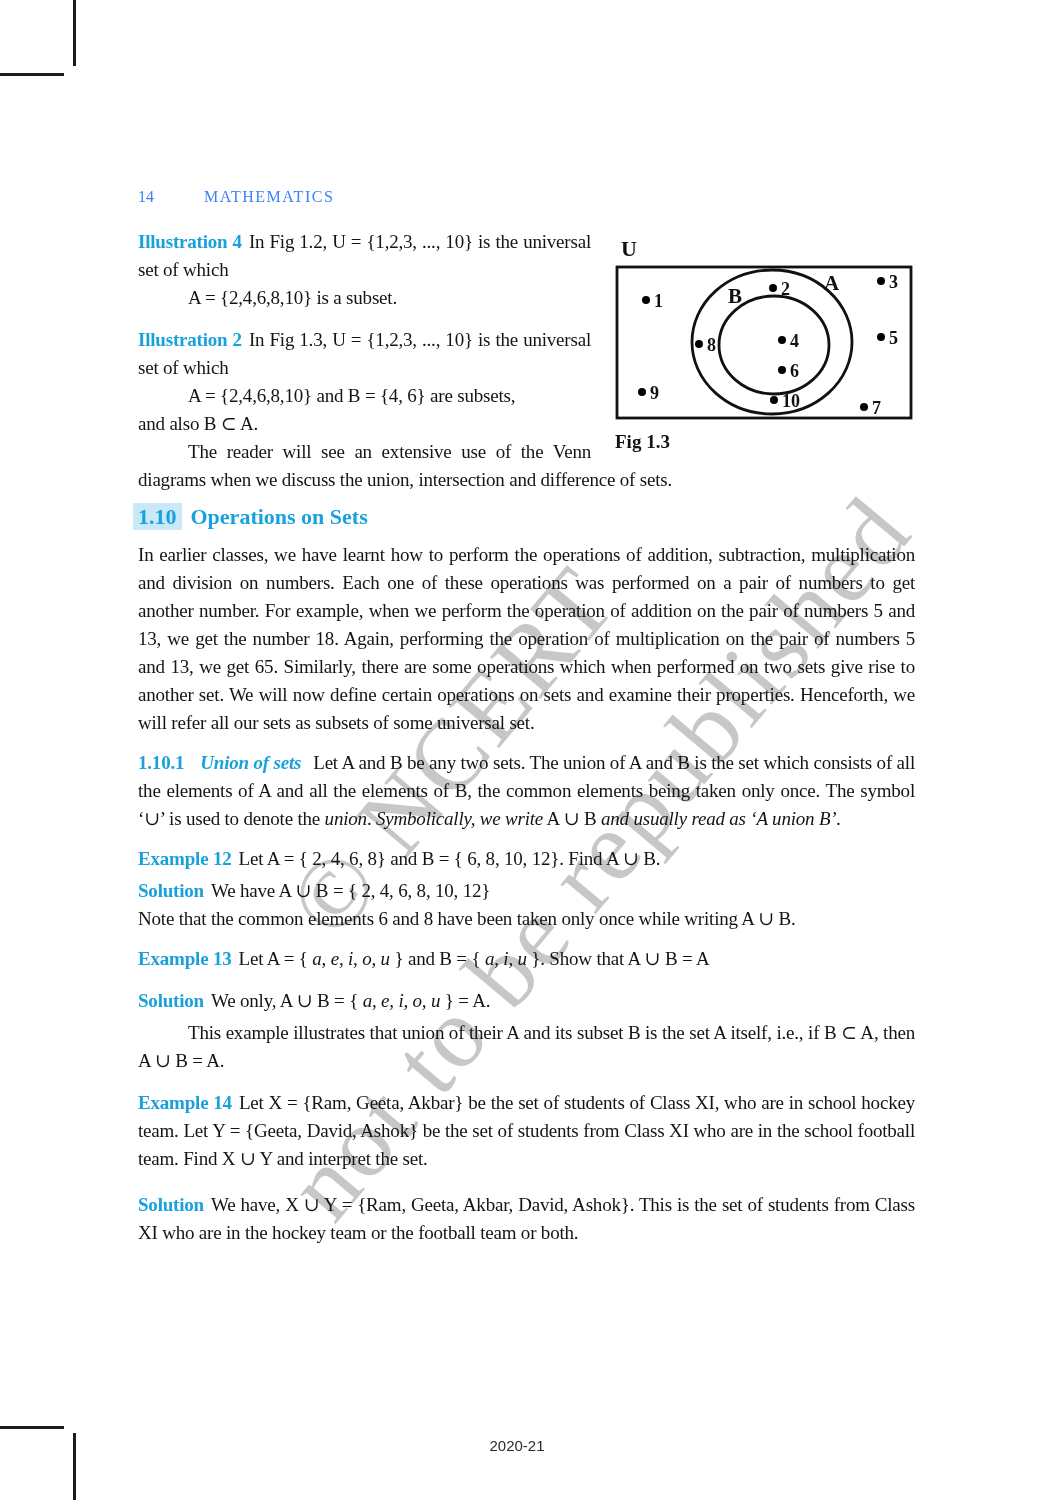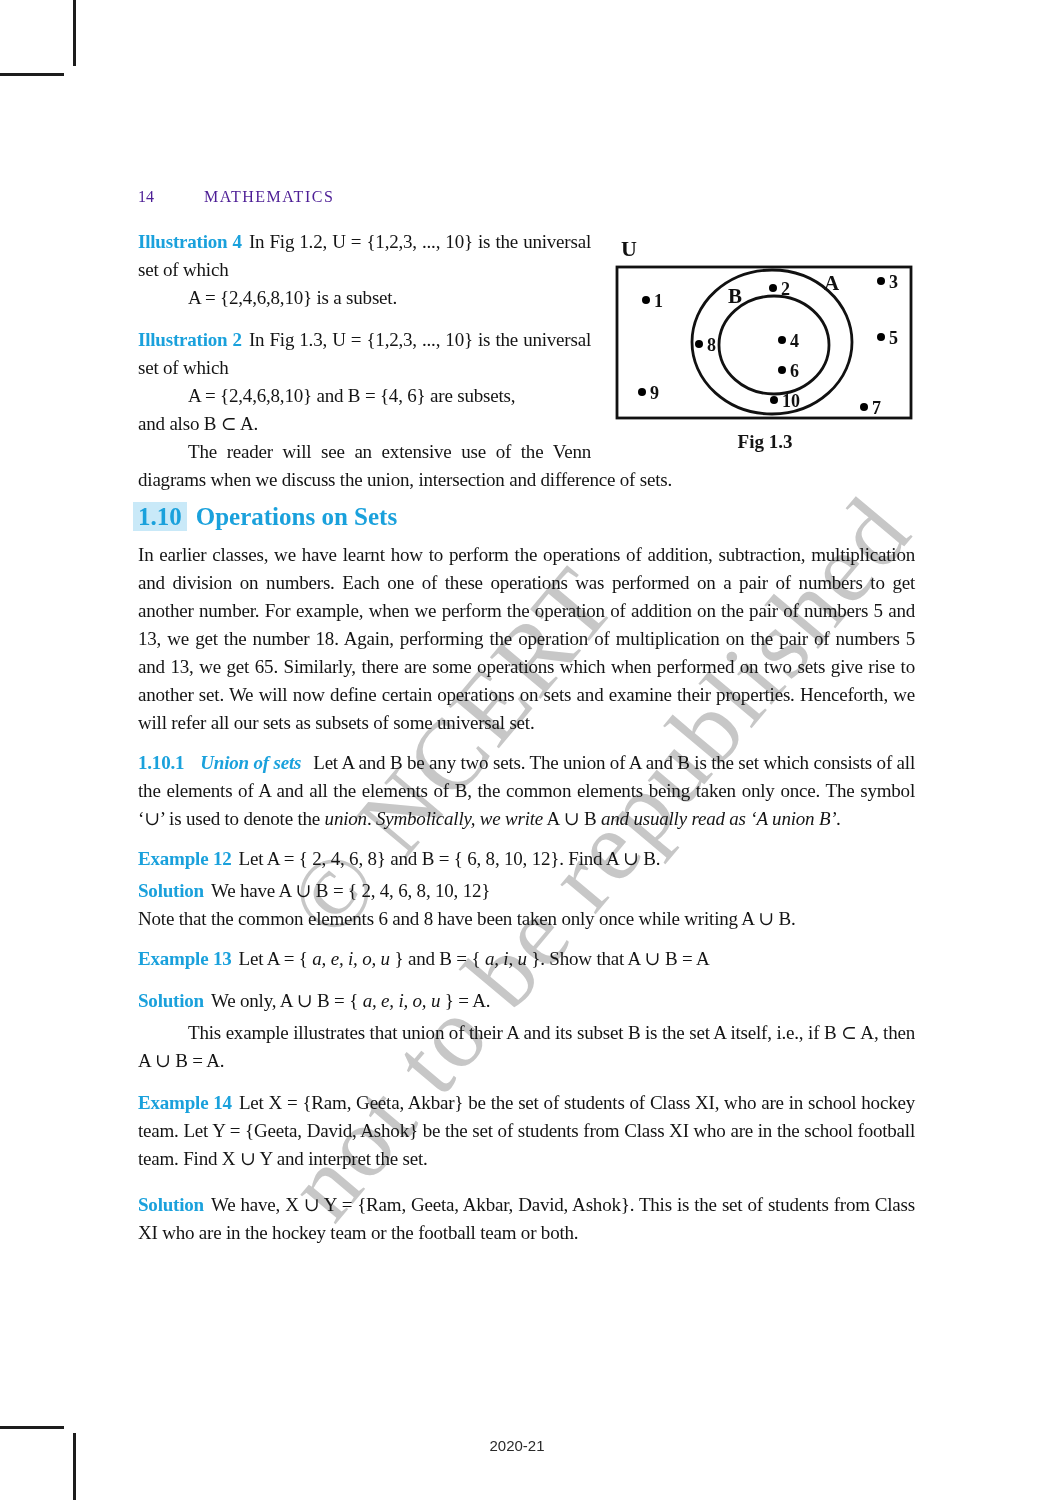--- a/index.html
+++ b/index.html
@@ -11,45 +11,45 @@
   .crop-tl-h{left:0;top:73px;width:64px;height:3px;}
   .crop-bl-h{left:0;top:1426px;width:64px;height:3px;}
   .crop-bl-v{left:73px;top:1433px;width:3px;height:67px;}
   
   .wm{position:absolute;z-index:0;color:#c7c7c7;white-space:nowrap;font-weight:400;
       font-size:100px;letter-spacing:3px;transform:translate(-50%,-50%) rotate(-50deg);
       font-family:"Liberation Serif","DejaVu Serif",serif;}
   .wm1{left:452px;top:752px;}
   .wm2{left:599px;top:858px;}
   
-  .runhead{position:absolute;left:138px;top:188px;z-index:2;font-size:16px;color:#4c1d95;}
+  .runhead{position:absolute;left:138px;top:188px;z-index:2;font-size:16px;color:#3b82f6;}
   .runhead .pgnum{display:inline-block;}
   .runhead .title{display:inline-block;margin-left:46px;letter-spacing:1.5px;}
   .footer{position:absolute;left:0;top:1437px;width:1034px;text-align:center;z-index:2;
           font-family:"Liberation Sans","DejaVu Sans",sans-serif;font-size:15px;color:#2a2a2a;}
   
   .main{position:absolute;left:138px;top:228px;width:777px;z-index:1;}
   p{margin:0;font-size:19px;line-height:28px;letter-spacing:-0.2px;text-align:justify;}
   .block{display:block;}
   .ind50{padding-left:50px;}
   .tind{text-indent:50px;}
   .lbl{color:#1aa1dc;font-weight:bold;margin-right:7px;}
   .it{font-style:italic;}
   .mt14{margin-top:14px;} .mt12{margin-top:12px;} .mt10{margin-top:18px;} .mt6{margin-top:4px;} .mt4{margin-top:4px;}
   
-  h2.sec{margin:7px 0 9px 0;font-size:25px;line-height:31px;color:#1aa1dc;font-weight:bold;}
+  h2.sec{margin:7px 0 9px 0;font-size:22px;line-height:31px;color:#1aa1dc;font-weight:bold;}
   h2.sec .hl{background:#c9e9f8;padding:1px 5px;margin-left:-5px;margin-right:9px;}
   .subnum{color:#1aa1dc;font-weight:bold;}
   .subtitle{color:#1aa1dc;font-weight:bold;font-style:italic;margin:0 12px 0 16px;}
   
   .fig{float:right;width:300px;margin:2px 0 12px 24px;}
   .fig svg{display:block;}
   .venn-line{fill:none;stroke:#111;stroke-width:2.8px;}
   .fig .svg-label{font-family:"Liberation Serif","DejaVu Serif",serif;font-weight:bold;fill:#111;}
-  .figcap{text-align:center;font-weight:bold;font-size:19px;margin-top:5px;color:#141414;}
+  .figcap{font-weight:bold;font-size:19px;margin-top:5px;color:#141414;}
 </style>
 </head>
 <body>
 
 <div class="page">
 
   <div class="crop crop-tl-v"></div>
   <div class="crop crop-tl-h"></div>
   <div class="crop crop-bl-h"></div>
   <div class="crop crop-bl-v"></div>

